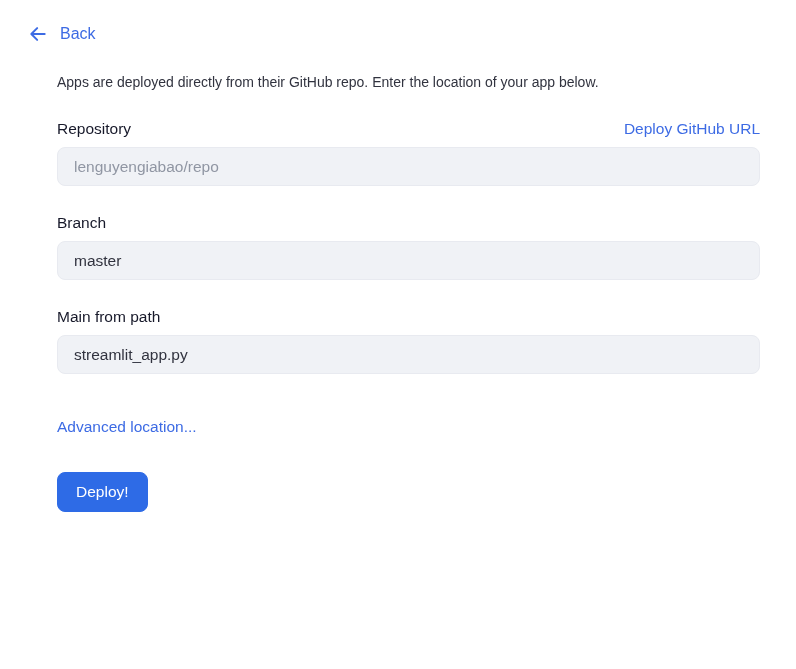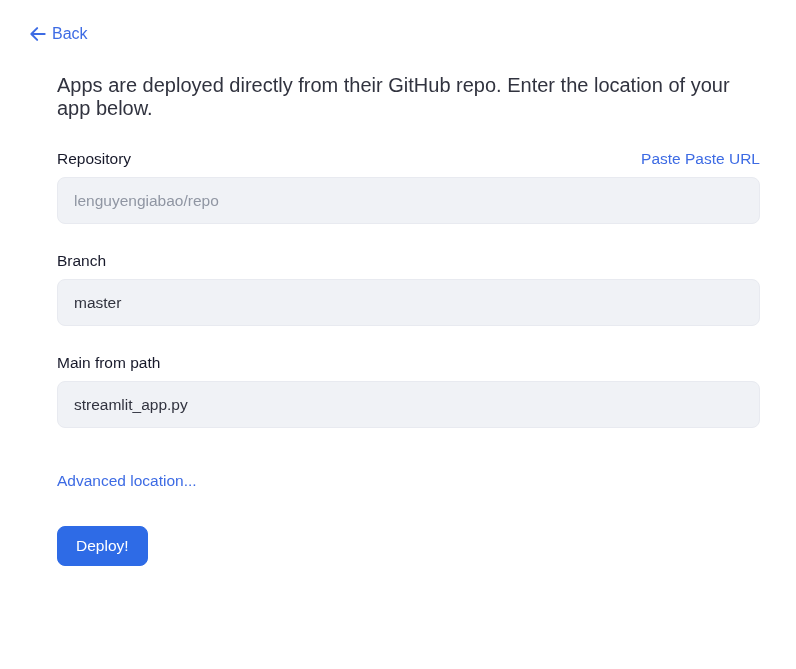--- a/index.html
+++ b/index.html
@@ -14,21 +14,21 @@
   }
 
   .page {
     padding: 24px 36px 0 28px;
   }
 
   
   .back-link {
     display: inline-flex;
     align-items: center;
-    gap: 4px;
+    gap: 12px;
     color: #3d6be4;
     font-size: 16px;
     cursor: pointer;
     text-decoration: none;
     margin-left: 0;
   }
   .back-link svg {
     display: block;
   }
 
@@ -41,21 +41,21 @@
 
   .page-title {
     font-size: 28px;
     font-weight: 700;
     color: #17192a;
     letter-spacing: 0.2px;
   }
 
   .page-subtitle {
     margin-top: 12px;
-    font-size: 20px;
+    font-size: 14px;
     color: #31333f;
   }
 
   
   .form {
     margin-top: 30px;
   }
 
   .field {
     margin-bottom: 28px;
@@ -75,21 +75,21 @@
 
   .inline-link {
     font-size: 15.5px;
     color: #3d6be4;
     text-decoration: none;
     cursor: pointer;
   }
 
   .text-input {
     width: 100%;
-    height: 47px;
+    height: 39px;
     background: #f0f2f6;
     border: 1px solid #e8eaf0;
     border-radius: 8px;
     padding: 0 16px;
     font-family: "Liberation Sans", sans-serif;
     font-size: 15.5px;
     color: #31333f;
     outline: none;
   }
   .text-input::placeholder {
@@ -135,21 +135,21 @@
 
   <div class="content">
 
     <p class="page-subtitle">Apps are deployed directly from their GitHub repo. Enter the location of your app below.</p>
 
     <div class="form">
 
       <div class="field">
         <div class="field-header">
           <span class="field-label">Repository</span>
-          <a class="inline-link">Paste Paste URL</a>
+          <a class="inline-link">Deploy GitHub URL</a>
         </div>
         <input class="text-input" type="text" placeholder="lenguyengiabao/repo" style="">
       </div>
 
       <div class="field">
         <div class="field-header">
           <span class="field-label">Branch</span>
         </div>
         <input class="text-input" type="text" value="master" style="">
       </div>

